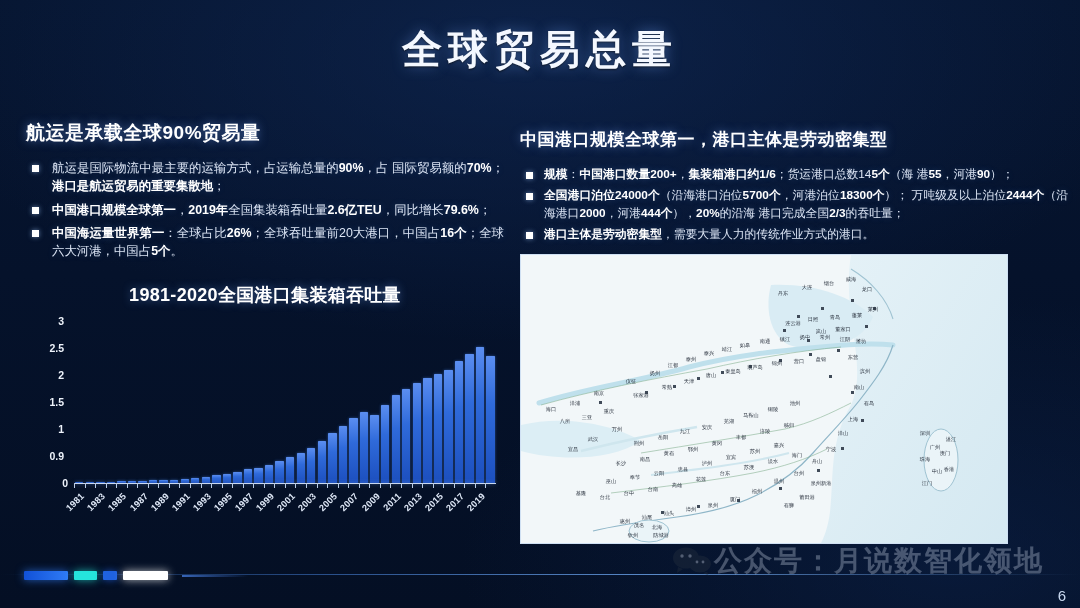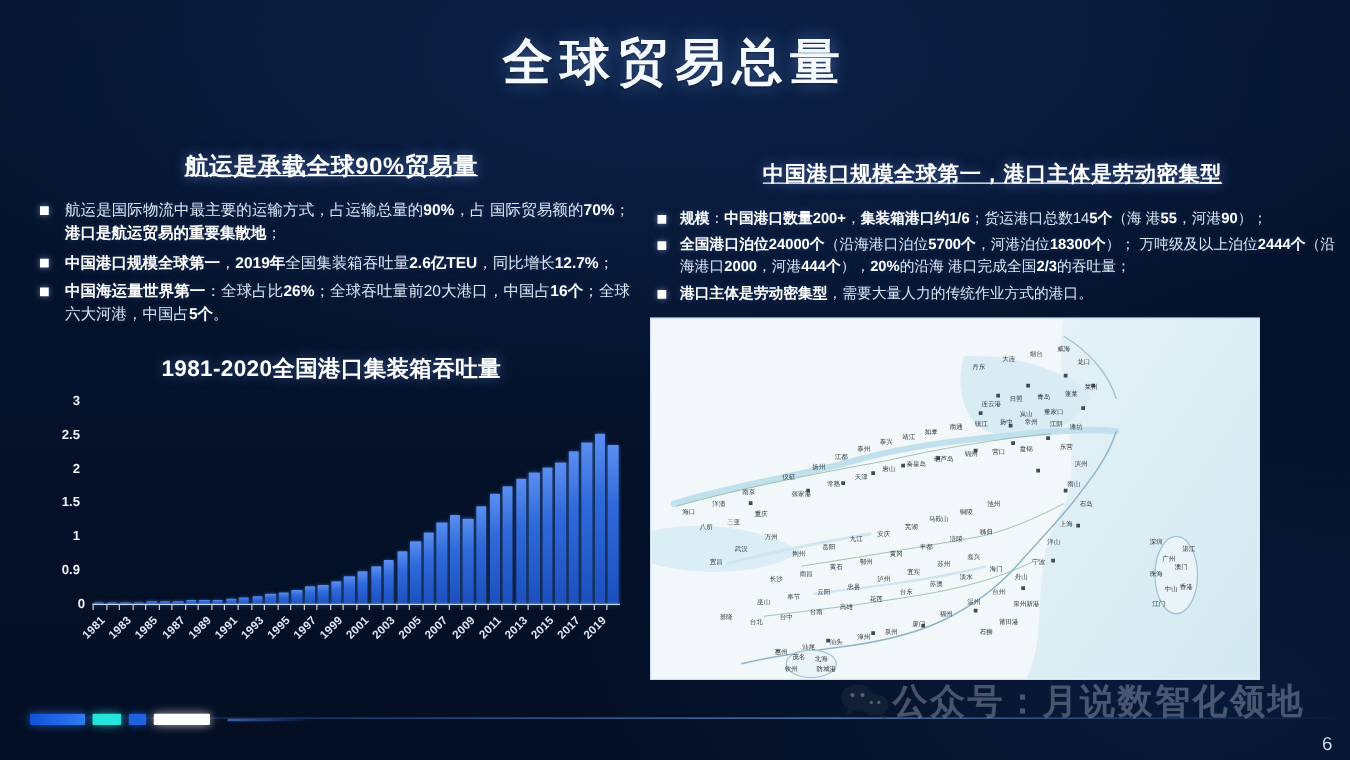--- a/index.html
+++ b/index.html
@@ -45,28 +45,27 @@
     width: 478px;
   }
   .col-right {
     position: absolute;
     left: 520px;
     top: 128px;
     width: 548px;
   }
 
   .col-heading {
-    text-align: center;
+    text-align: left;
     font-size: 19px;
     font-weight: 700;
     color: #ffffff;
     letter-spacing: 0.5px;
     text-shadow: 0 0 10px rgba(120,170,255,0.5);
     margin-bottom: 13px;
-    text-decoration: underline;
   }
   .col-heading.right {
     font-size: 17px;
     margin-bottom: 15px;
   }
 
   ul.bullets {
     list-style: none;
     margin: 0;
     padding: 0;
@@ -283,21 +282,21 @@
 
 <div class="slide">
 
   <div class="slide-title">全球贸易总量</div>
 
   <div class="col-left">
     <div class="col-heading">航运是承载全球90%贸易量</div>
 
     <ul class="bullets">
       <li>航运是国际物流中最主要的运输方式，占运输总量的<span class="b"><span class="b">90</span>%</span>，占 国际贸易额的<span class="b">70%</span>；<span class="b">港口是航运贸易的重要集散地</span>；</li>
-      <li><span class="b">中国港口<span class="b">规模</span>全球第一</span>，<span class="b">2019年</span>全国集装箱吞吐量<span class="b">2.6亿TEU</span>，同比增长<span class="b">12.7%</span>；</li>
+      <li><span class="b">中国港口<span class="b">规模</span>全球第一</span>，<span class="b">2019年</span>全国集装箱吞吐量<span class="b">2.6亿TEU</span>，同比增长<span class="b">79.6%</span>；</li>
       <li><span class="b">中国海运量世界第一</span>：全球占比<span class="b">26%</span>；全球吞吐量前20大港口，中国占<span class="b">16个</span>；全球六大河港，中国占<span class="b">5个</span>。</li>
     </ul>
 
     <div class="chart-title">1981-2020全国港口集装箱吞吐量</div>
 
     <div class="chart-wrap">
       <div class="y-axis">
           <div class="y-tick" style="top: 135px;">0.9</div>
           <div class="y-tick" style="top: 108px;">1</div>
           <div class="y-tick" style="top: 81px;">1.5</div>

